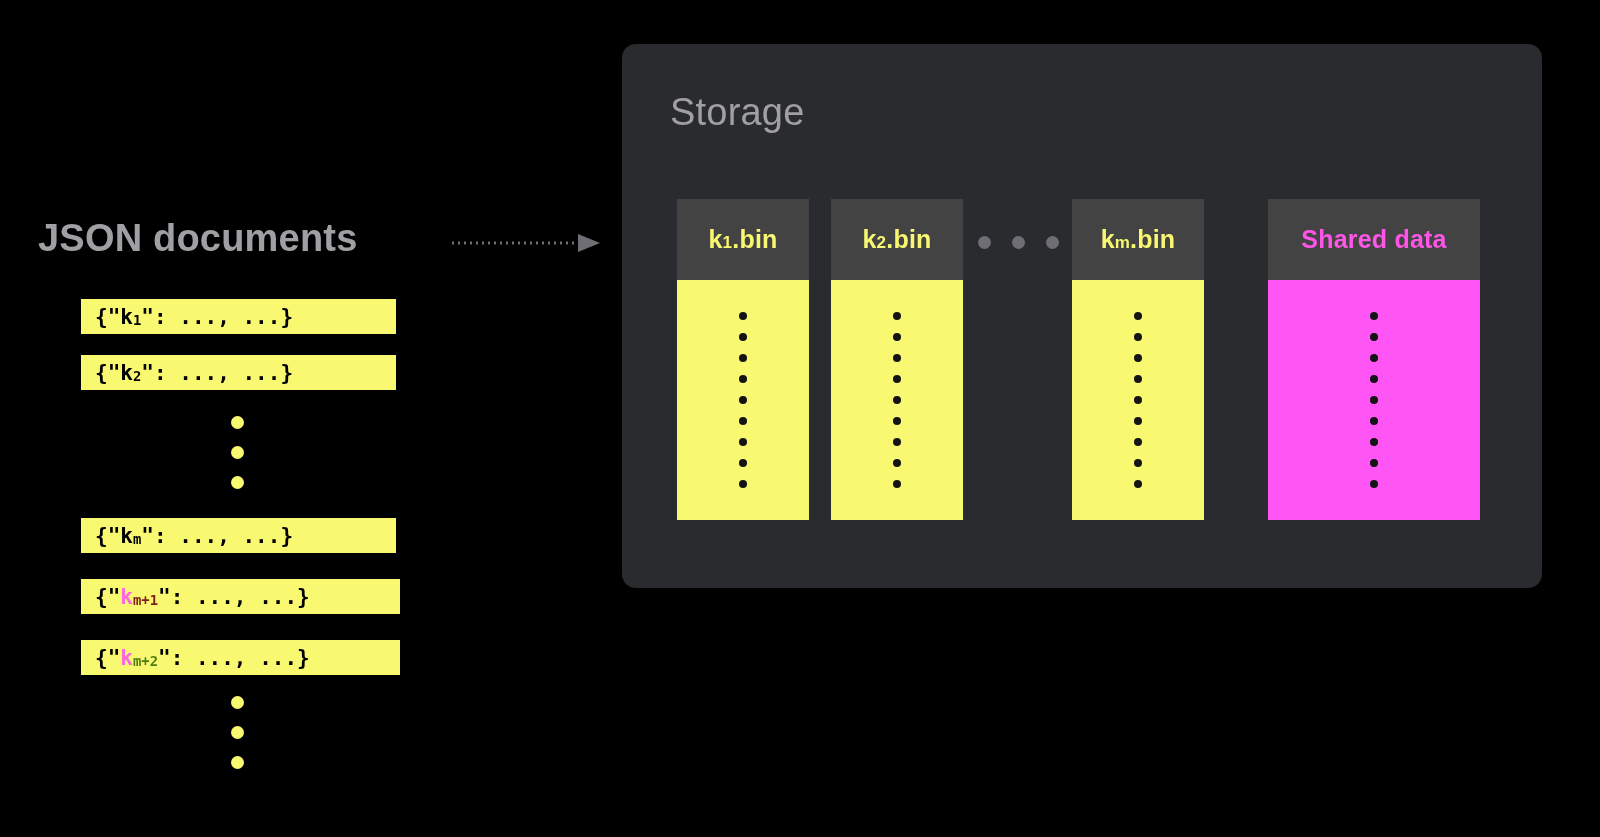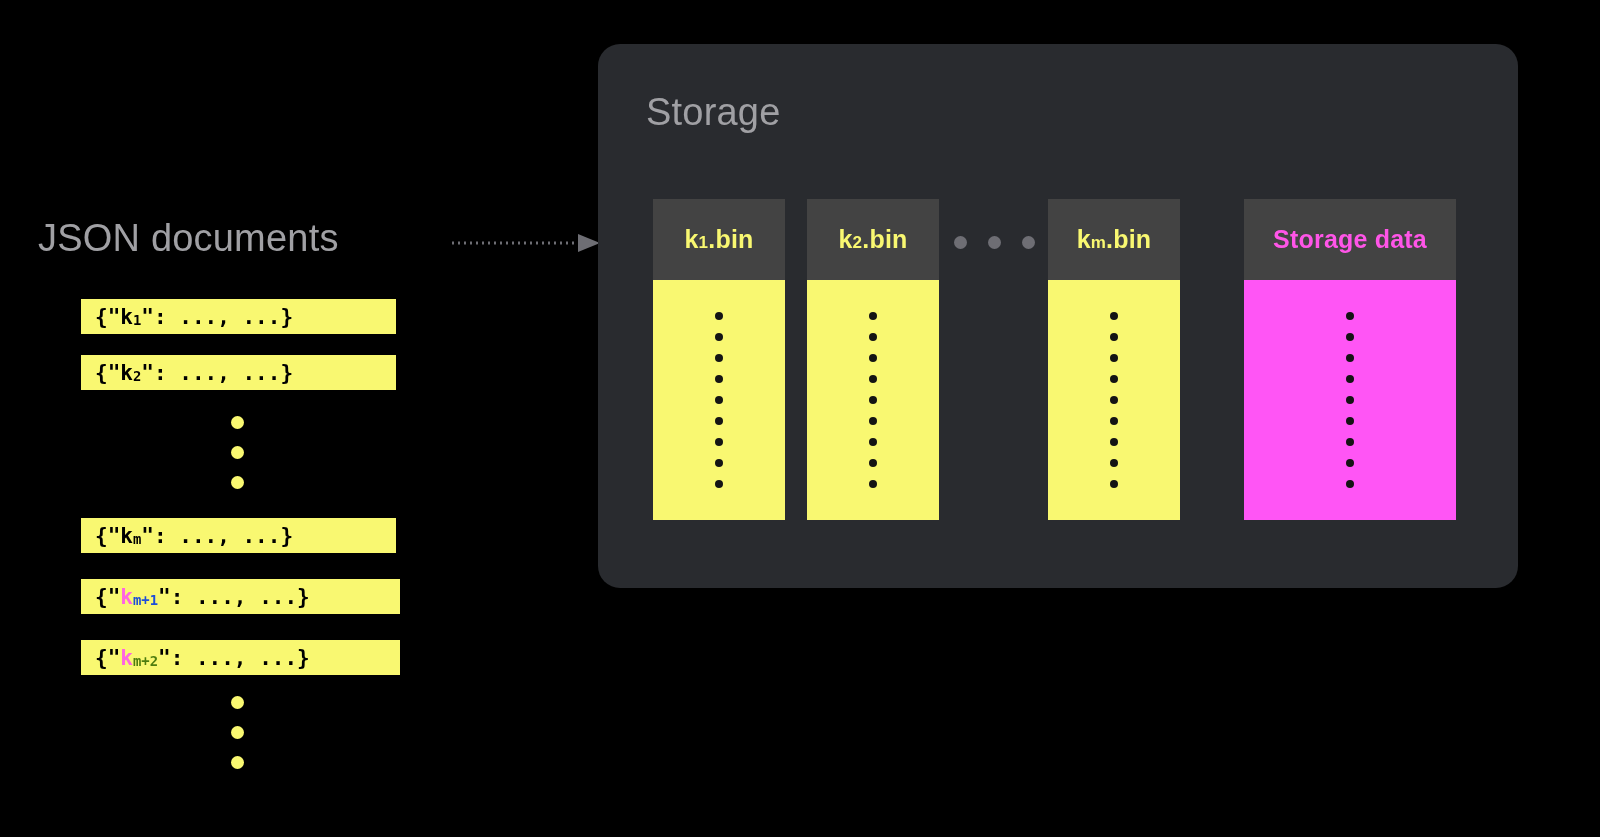--- a/index.html
+++ b/index.html
@@ -24,21 +24,21 @@
     top: 0;
     width: 470px;
     height: 837px;
   }
 
   #json-heading {
     position: absolute;
     left: 38px;
     top: 217px;
     font-size: 38px;
-    font-weight: 400;
+    font-weight: 700;
     color: #a0a0a4;
     letter-spacing: 0.2px;
     white-space: nowrap;
   }
 
   .doc-row {
     position: absolute;
     background: #f9f871;
     height: 35px;
     display: flex;
@@ -92,26 +92,26 @@
     left: 452px;
     top: 232px;
     width: 148px;
     height: 22px;
   }
 
   
 
   #storage-panel {
     position: absolute;
-    left: 598px;
+    left: 622px;
     top: 44px;
     width: 920px;
     height: 544px;
     background: #292b2f;
-    border-radius: 22px;
+    border-radius: 14px;
   }
 
   #storage-title {
     position: absolute;
     left: 48px;
     top: 47px;
     font-size: 38px;
     font-weight: 400;
     color: #a0a0a4;
     letter-spacing: 0.2px;
@@ -211,21 +211,21 @@
   <div class="doc-row" id="doc-row-2">
     <span>{"</span>
       <span class="kname">k</span>
       <sub>m</sub>
       <span>": ...,  ...}</span>
   </div>
 
   <div class="doc-row" id="doc-row-3">
     <span>{"</span>
       <span class="kname pink">k</span>
-      <sub class="pink" style="color:#1d4ed8">m+1</sub>
+      <sub class="pink" style="color:#7f1d1d">m+1</sub>
       <span>": ...,  ...}</span>
   </div>
 
   <div class="doc-row" id="doc-row-4">
     <span>{"</span>
       <span class="kname pink">k</span>
       <sub class="pink" style="color:#4d7c0f">m+2</sub>
       <span>": ...,  ...}</span>
   </div>
 
@@ -306,21 +306,21 @@
       <span class="d"></span>
       <span class="d"></span>
       <span class="d"></span>
     </div>
   </div>
 
   <div class="bin" id="bin-3">
     <div class="bin-header pink-label">
       <span></span>
         <sub></sub>
-        <span>Storage data</span>
+        <span>Shared data</span>
     </div>
     <div class="bin-body pink">
       <span class="d"></span>
       <span class="d"></span>
       <span class="d"></span>
       <span class="d"></span>
       <span class="d"></span>
       <span class="d"></span>
       <span class="d"></span>
       <span class="d"></span>

